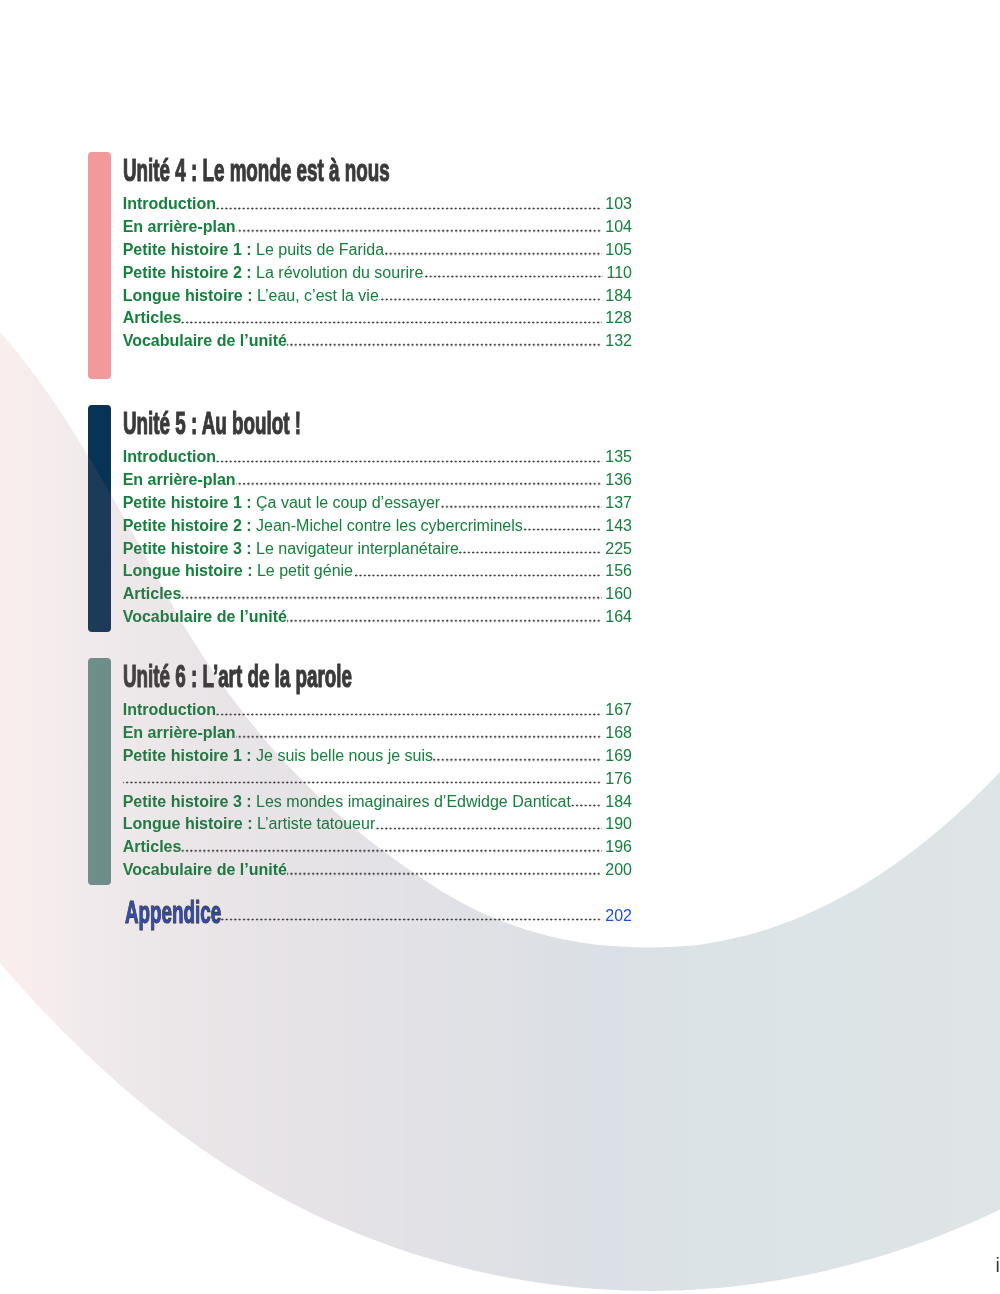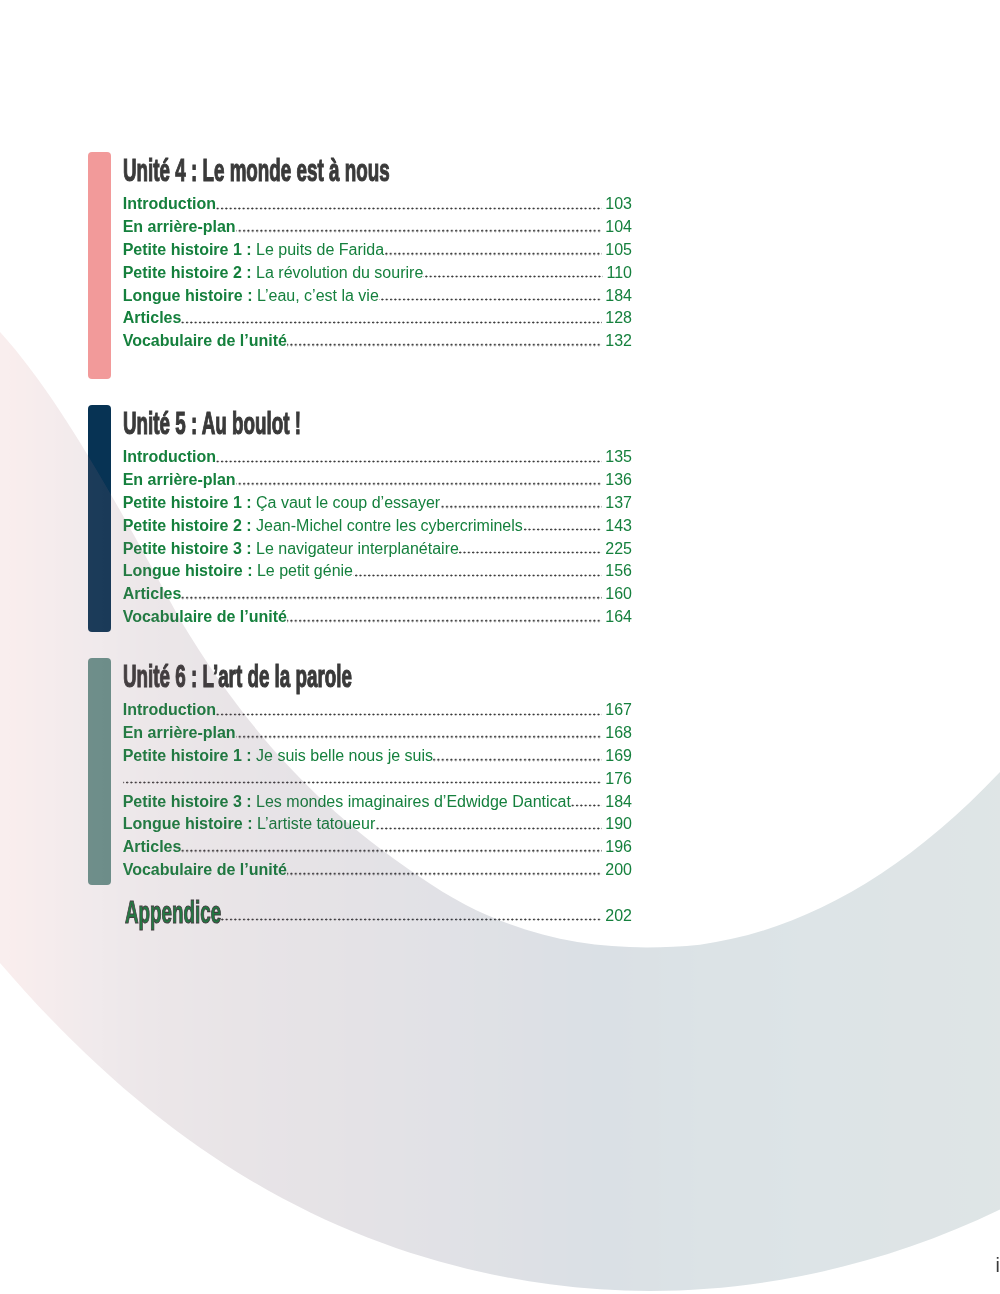--- a/index.html
+++ b/index.html
@@ -33,21 +33,21 @@
        white-space:nowrap;line-height:22.8px;}
   .row .t{flex:0 0 auto;}
   .row .t b{font-weight:bold;}
   .row .pg{flex:0 0 auto;text-align:right;padding-left:6px;}
 
   .dots{flex:1 1 auto;min-width:0;position:relative;align-self:stretch;font-size:0;}
   .dots::after{content:"";position:absolute;right:-2.5px;left:0;height:3.4px;bottom:6.2px;
      background-image:radial-gradient(circle at 1.15px 1.7px,#3a3a3a 0.72px,rgba(58,58,58,0) 1.45px);
      background-size:4.333px 3.4px;background-position:right bottom;background-repeat:repeat-x;}
 
-  #appendix-row{position:absolute;left:124.5px;top:904.5px;width:507.5px;color:#15803d;
+  #appendix-row{position:absolute;left:124.5px;top:904.5px;width:507.5px;color:#1d4ed8;
                 height:22.8px;font-size:16px;line-height:22.8px;white-space:nowrap;
                 display:flex;align-items:baseline;}
   #appendix-row .apwrap{flex:0 0 auto;position:relative;display:inline-block;height:1px;width:94px;}
   #appendix-row .aptitle{position:absolute;left:0;bottom:-8.2px;margin:0;font-weight:bold;
                          font-size:30.93px;line-height:1;white-space:nowrap;
                          transform:scaleX(0.6085);transform-origin:left bottom;
                          -webkit-text-stroke:1.15px #3a3a3a;}
   #appendix-row .appg{flex:0 0 auto;padding-left:6px;}
 
   #pagenum{position:absolute;left:988px;top:1256px;width:16.2px;text-align:right;

